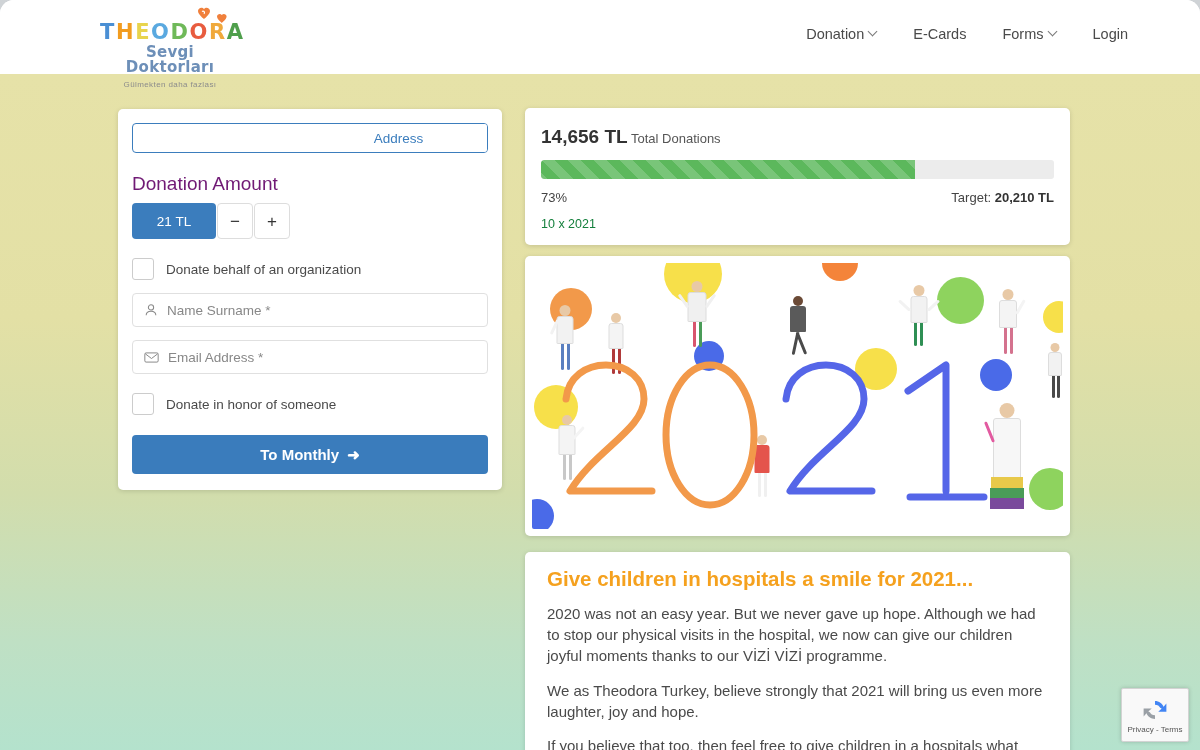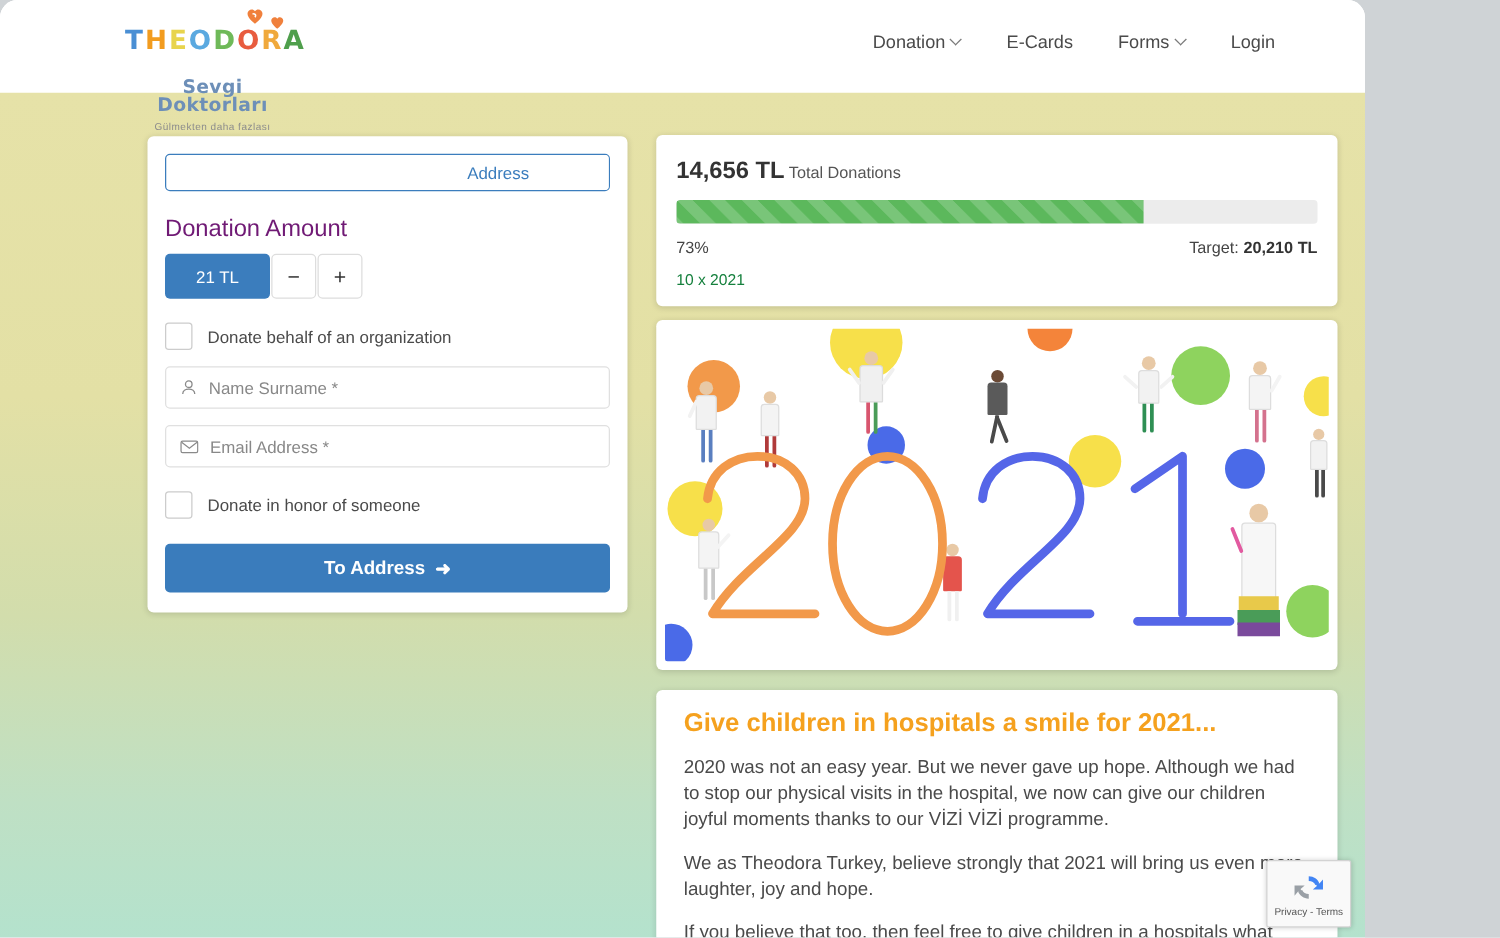--- a/index.html
+++ b/index.html
@@ -4,21 +4,21 @@
 <style>
   * { box-sizing: border-box; margin: 0; padding: 0; }
   html, body {
     width: 1200px; height: 750px;
     font-family: "Liberation Sans", sans-serif;
     background: #cfd3d6;
     overflow: hidden;
   }
   .viewport {
     position: relative;
-    width: 1092px; height: 750px;
+    width: 1200px; height: 750px;
     background: #fff;
     border-radius: 14px 14px 0 0;
     overflow: hidden;
   }
 
   
   .site-header {
     position: absolute; top: 0; left: 0; right: 0; height: 74px;
     background: #ffffff;
     display: flex; align-items: center;
@@ -40,21 +40,21 @@
   .logo-word span:nth-child(2){color:#f29c1f}
   .logo-word span:nth-child(3){color:#e8d44d}
   .logo-word span:nth-child(4){color:#5aa9e0}
   .logo-word span:nth-child(5){color:#6fb959}
   .logo-word span:nth-child(6){color:#e85c3f}
   .logo-word span:nth-child(7){color:#f0a93c}
   .logo-word span:nth-child(8){color:#4f9f4c}
   .logo-sub {
     font-family: "DejaVu Sans", sans-serif;
     font-size: 15px; font-weight: 700; color: #6d8fb8;
-    margin-top: 19px; letter-spacing: .3px; line-height: 1;
+    margin-top: 2px; letter-spacing: .3px; line-height: 1;
   }
   .logo-tag {
     font-size: 8px; color: #8c8c8c; margin-top: 5px; letter-spacing: .4px;
   }
 
   .main-nav {
     position: absolute; right: 72px; top: 26px;
     display: flex; align-items: center; gap: 36px;
   }
   .nav-item {
@@ -261,21 +261,21 @@
         </svg>
         <span>Email Address *</span>
       </div>
 
       <div class="check-row">
         <div class="checkbox"></div>
         <span class="check-label">Donate in honor of someone</span>
       </div>
 
       <button class="pay-btn">
-        <span>To Address</span>
+        <span>To Monthly</span>
         <span>➜</span>
       </button>
     </div>
 
     <div class="card progress-card">
       <div class="total-line">
         <b>14,656 TL</b>
         <span>Total Donations</span>
       </div>
       <div class="bar-track">

